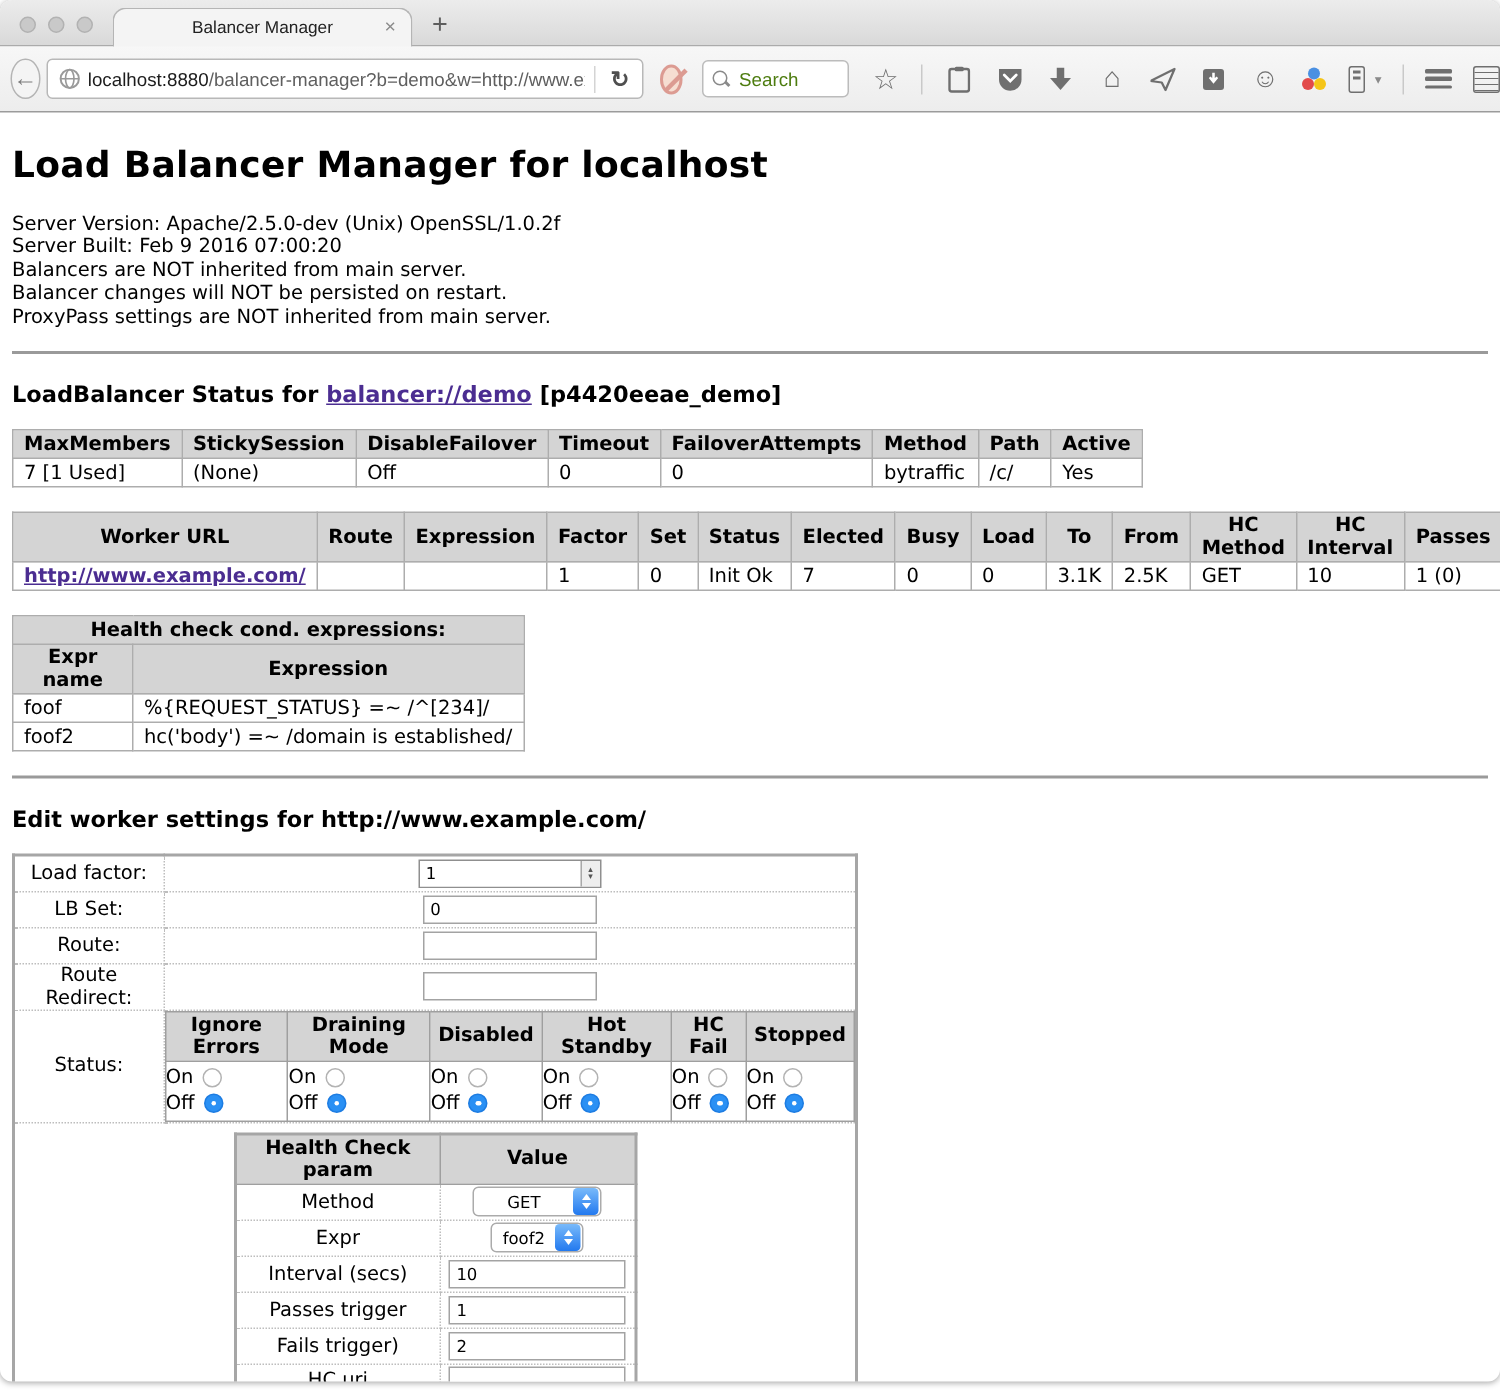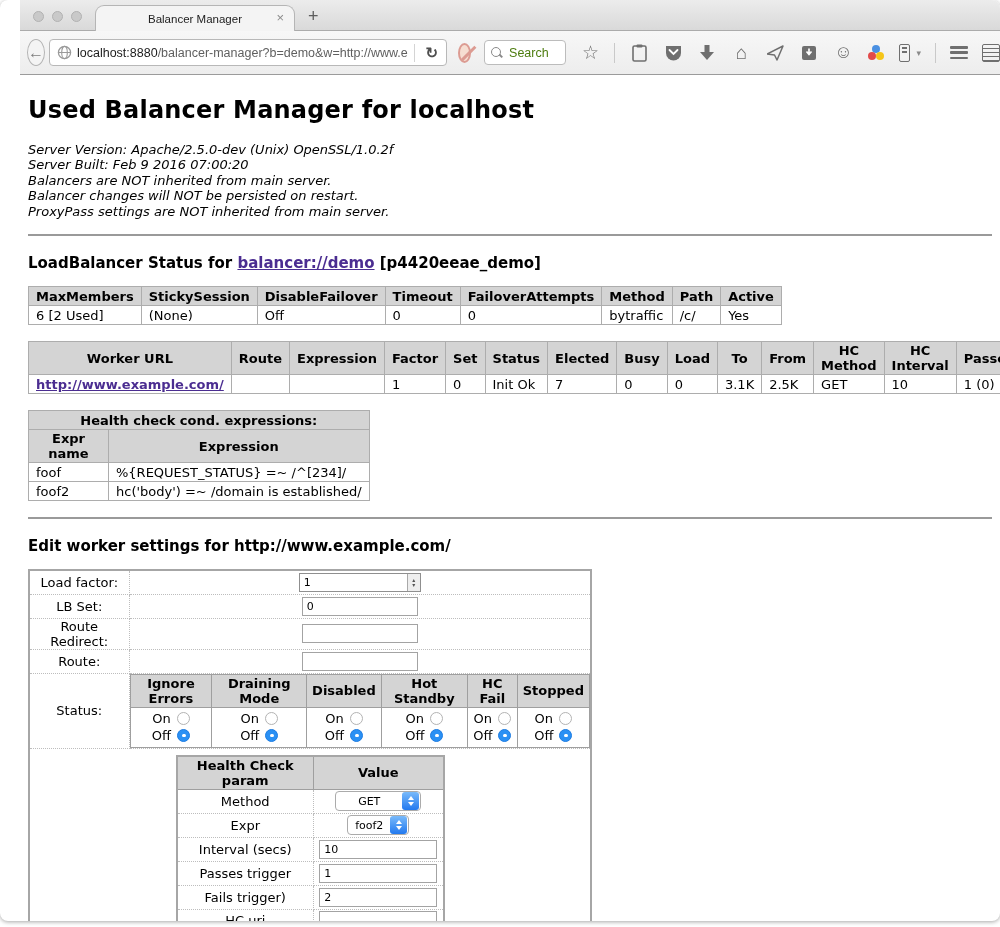--- a/index.html
+++ b/index.html
@@ -1,20 +1,20 @@
 <!DOCTYPE html>
 <html><head>
 <meta charset="utf-8">
 <style>
   * { margin:0; padding:0; box-sizing:border-box; }
   html,body { background:#fff; }
   body { font-family:"DejaVu Sans", sans-serif; width:1000px; height:927px; overflow:hidden; }
 
   .window { width:1000px; height:921px; border-radius:8px; overflow:hidden;
-            box-shadow:0 1px 4px rgba(0,0,0,.35); background:#fff; position:relative;padding-left:20px; }
+            box-shadow:0 1px 4px rgba(0,0,0,.35); background:#fff; position:relative; }
 
   
   .titlebar { height:31px; background:linear-gradient(#ececec,#d9d9d9); position:relative;
               border-bottom:1px solid #ababab; font-family:"Liberation Sans",sans-serif; }
   .traffic { position:absolute; top:11px; left:13px; display:flex; gap:8px; }
   .traffic span { width:11px; height:11px; border-radius:50%; background:#c9c9c9; border:1px solid #b2b2b2; }
   .tab { position:absolute; left:75px; top:5px; width:200px; height:27px; background:#f4f4f4;
          border:1px solid #b5b5b5; border-bottom:none; border-radius:9px 9px 0 0;
          display:flex; align-items:center; justify-content:center; }
   .tab::before, .tab::after { content:""; position:absolute; bottom:0; width:10px; height:10px; background:transparent; }
@@ -59,21 +59,21 @@
   .battery::after { content:""; position:absolute; left:2px; right:2px; top:6px; height:2px; background:#6f6f6f; }
   .caret { font-size:9px; color:#8a8a8a; margin-left:-8px; }
   .burger { width:18px; height:13px; display:flex; flex-direction:column; justify-content:space-between; }
   .burger i { height:2.5px; background:#6f6f6f; border-radius:1px; }
   .gridicon { width:18px; height:18px; border:1.5px solid #6f6f6f; border-radius:2px;
               background:linear-gradient(#6f6f6f 1px, transparent 1px) 0 3px/100% 4px; }
 
   
   .content { padding:10px 8px 0 8px; color:#000; }
   h1.ptitle { font-size:24px; font-weight:bold; margin:11px 0 18px 0; letter-spacing:.2px; }
-  .infolines div { font-size:13px; line-height:15.4px;font-style:italic; }
+  .infolines div { font-size:13px; line-height:15.4px; }
   hr.rule { border:none; border-top:2px solid #9a9a9a; margin:15px 0; }
   h3.sect { font-size:15px; font-weight:bold; margin:18px 0 14px 0; }
   h3.sect a { color:#4b2d91; }
 
   table.dt { border-collapse:collapse; font-size:13px; margin:0 0 16px 0; }
   table.dt th, table.dt td { border:1px solid #adadad; padding:1px 7px; height:19px; }
   table.dt th { background:#d4d4d4; font-weight:bold; }
   table.dt { border:1px solid #8d8d8d; }
   td.leftcell { text-align:left;font-weight:bold; }
   a.wlink { color:#4b2d91; }
@@ -88,21 +88,21 @@
   .txt { width:116px; height:19px; border:1px solid #a3a3a3; font-size:11px; font-family:"DejaVu Sans",sans-serif; padding:0 4px; background:#fff; }
   .numwrap { display:inline-flex; width:122px; height:19px; border:1px solid #8f8f8f; background:#fff; align-items:stretch; }
   .numwrap input { flex:1; border:none; font-size:11px; padding:0 4px; font-family:"DejaVu Sans",sans-serif; outline:none; min-width:0; }
   .spin { width:13px; border-left:1px solid #a9a9a9; background:#eee; display:flex; flex-direction:column;
           align-items:center; justify-content:center; font-size:6px; color:#555; line-height:5px; }
 
   table.status-sub { border-collapse:collapse; width:100%; font-size:13px; }
   table.status-sub th, table.status-sub td { border:1px solid #9f9f9f; }
   table.status-sub th { background:#d4d4d4; padding:1px 5px; height:19px; }
   table.status-sub td { text-align:center; padding:2px 0 3px 0; }
-  .radio-line { display:flex; align-items:center; justify-content:center; gap:6px; height:17px; }
+  .radio-line { display:flex; align-items:center; justify-content:flex-start; gap:6px; height:17px; }
   .radio { width:13px; height:13px; border-radius:50%; border:1px solid #b3b3b3; background:#fff; display:inline-block; position:relative; }
   .radio.checked { background:#2a90f4; border-color:#1d7ce2; }
   .radio.checked::after { content:""; position:absolute; left:4px; top:4px; width:3.5px; height:3.5px; border-radius:50%; background:#fff; }
 
   .hcwrap { padding:6px 0; text-align:center; }
   table.hc-sub { border-collapse:collapse; font-size:13px; margin:0 auto; border:2px solid #a6a6a6; }
   table.hc-sub th { background:#d4d4d4; border:1px solid #9f9f9f; padding:1px 8px; height:19px; }
   table.hc-sub td { border:1px dotted #bdbdbd; height:24px; }
   td.hclabel { width:137px; text-align:center; }
   td.hcval { width:130px; text-align:center; }
@@ -200,21 +200,21 @@
           <i></i>
           <i></i>
           <i></i>
         </div>
       <div class="gridicon"></div>
     </div>
   </div>
 
   <div class="content">
 
-    <h1 class="ptitle">Used Balancer Manager for localhost</h1>
+    <h1 class="ptitle">Load Balancer Manager for localhost</h1>
 
     <div class="infolines">
       <div>Server Version: Apache/2.5.0-dev (Unix) OpenSSL/1.0.2f</div>
       <div>Server Built: Feb 9 2016 07:00:20</div>
       <div>Balancers are NOT inherited from main server.</div>
       <div>Balancer changes will NOT be persisted on restart.</div>
       <div>ProxyPass settings are NOT inherited from main server.</div>
     </div>
 
     <hr class="rule">
@@ -227,21 +227,21 @@
         <th>MaxMembers</th>
         <th>StickySession</th>
         <th>DisableFailover</th>
         <th>Timeout</th>
         <th>FailoverAttempts</th>
         <th>Method</th>
         <th>Path</th>
         <th>Active</th>
       </tr>
       <tr>
-        <td>6 [2 Used]</td>
+        <td>7 [1 Used]</td>
         <td>(None)</td>
         <td>Off</td>
         <td>0</td>
         <td>0</td>
         <td>bytraffic</td>
         <td>/c/</td>
         <td>Yes</td>
       </tr>
     </tbody>
       </table>
@@ -320,25 +320,25 @@
             <input type="text" value="1" style="">
             <span class="spin">▴<br>▾</span>
           </span>
         </td>
       </tr>
       <tr>
         <td class="flabel">LB Set:</td>
         <td class="fval"><input class="txt" type="text" value="0" style=""></td>
       </tr>
       <tr>
+        <td class="flabel">Route:</td>
+        <td class="fval"><input class="txt" type="text" value="" style=""></td>
+      </tr>
+      <tr>
         <td class="flabel">Route Redirect:</td>
-        <td class="fval"><input class="txt" type="text" value="" style=""></td>
-      </tr>
-      <tr>
-        <td class="flabel">Route:</td>
         <td class="fval"><input class="txt" type="text" value="" style=""></td>
       </tr>
 
       <tr>
         <td class="flabel">Status:</td>
         <td style="padding:0;">
           <table class="status-sub">
             <tbody>
                   <tr>
               <th>Ignore Errors</th>

